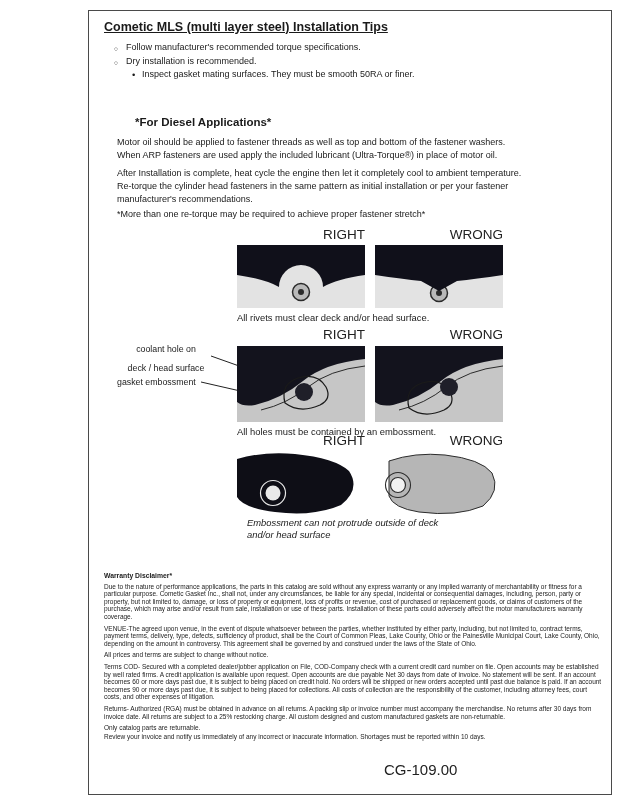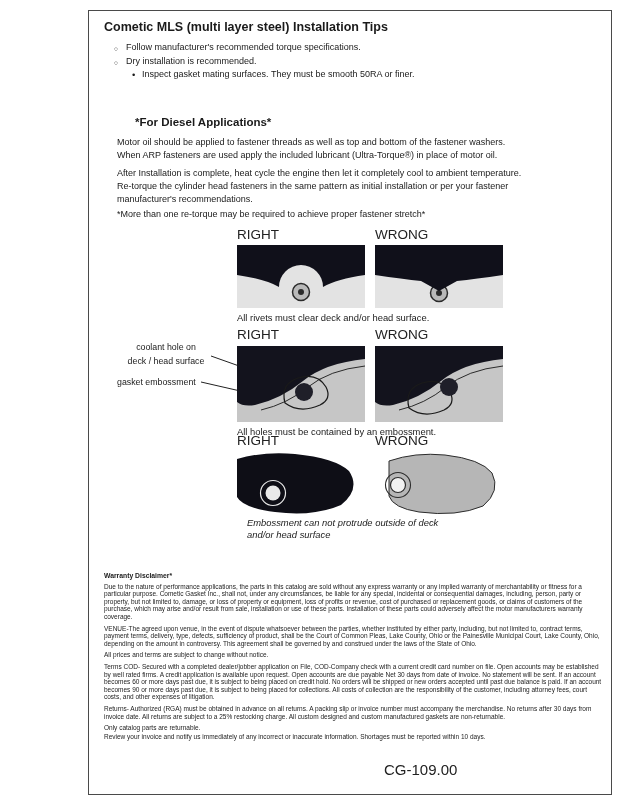--- a/index.html
+++ b/index.html
@@ -9,37 +9,37 @@
     font-family:"Liberation Sans", sans-serif; color:#1a1a1a;
     overflow:hidden;
   }
   .page { position:absolute; inset:0; background:#fff; }
   .border-box {
     position:absolute; left:88px; top:10px; width:524px; height:785px;
     border:1px solid #4a4a4a;
   }
   .title {
     position:absolute; left:104px; top:20px;
-    font-size:12.5px; font-weight:bold; 
+    font-size:12.5px; font-weight:bold; text-decoration:underline;
   }
   .tips { position:absolute; left:114px; top:41px; width:440px; font-size:9px; line-height:13.5px; }
   .bullet { position:relative; padding-left:12px; }
   .bullet::before { content:"○"; position:absolute; left:0; top:1px; font-size:6.5px; }
   .subs { margin-left:18px; }
   .sub { position:relative; padding-left:10px; }
   .sub::before { content:"•"; position:absolute; left:0; top:0; font-size:9.5px; }
   .diesel-h { position:absolute; left:117px; top:116px; font-size:11.5px; font-weight:bold;margin-left:18px; }
   .para { position:absolute; left:117px; width:410px; font-size:9px; line-height:13px; }
-  .dg-h { position:absolute; width:128px; text-align:left; font-size:13.5px; color:#222; }
+  .dg-h { position:absolute; width:128px; text-align:right; font-size:13.5px; color:#222; }
   .panel { position:absolute; width:128px; }
   .panel svg { display:block; width:100%; height:100%; }
   .cap { position:absolute; font-size:9.4px; line-height:12px; }
   .lbl {
     position:absolute; left:116px; top:340px; width:100px;
-    font-size:8.8px; line-height:14px; text-align:center; white-space:pre-line;
+    font-size:8.8px; line-height:19px; text-align:center; white-space:pre-line;
   }
   .lbl2 { position:absolute; left:117px; top:377px; font-size:8.8px; }
   .pointer-lines { position:absolute; left:195px; top:344px; }
   .disc { position:absolute; left:104px; top:572px; width:498px; font-size:6.5px; line-height:7.6px; color:#222; }
   .disc h4 { font-size:6.8px; font-weight:bold; margin:0 0 3px 0; }
   .disc p { margin:0 0 4px 0; }
   .disc p.tight { margin-bottom:1px; }
   .footer-code { position:absolute; left:384px; top:761px; font-size:15px; color:#222; }
 </style>
 </head>

